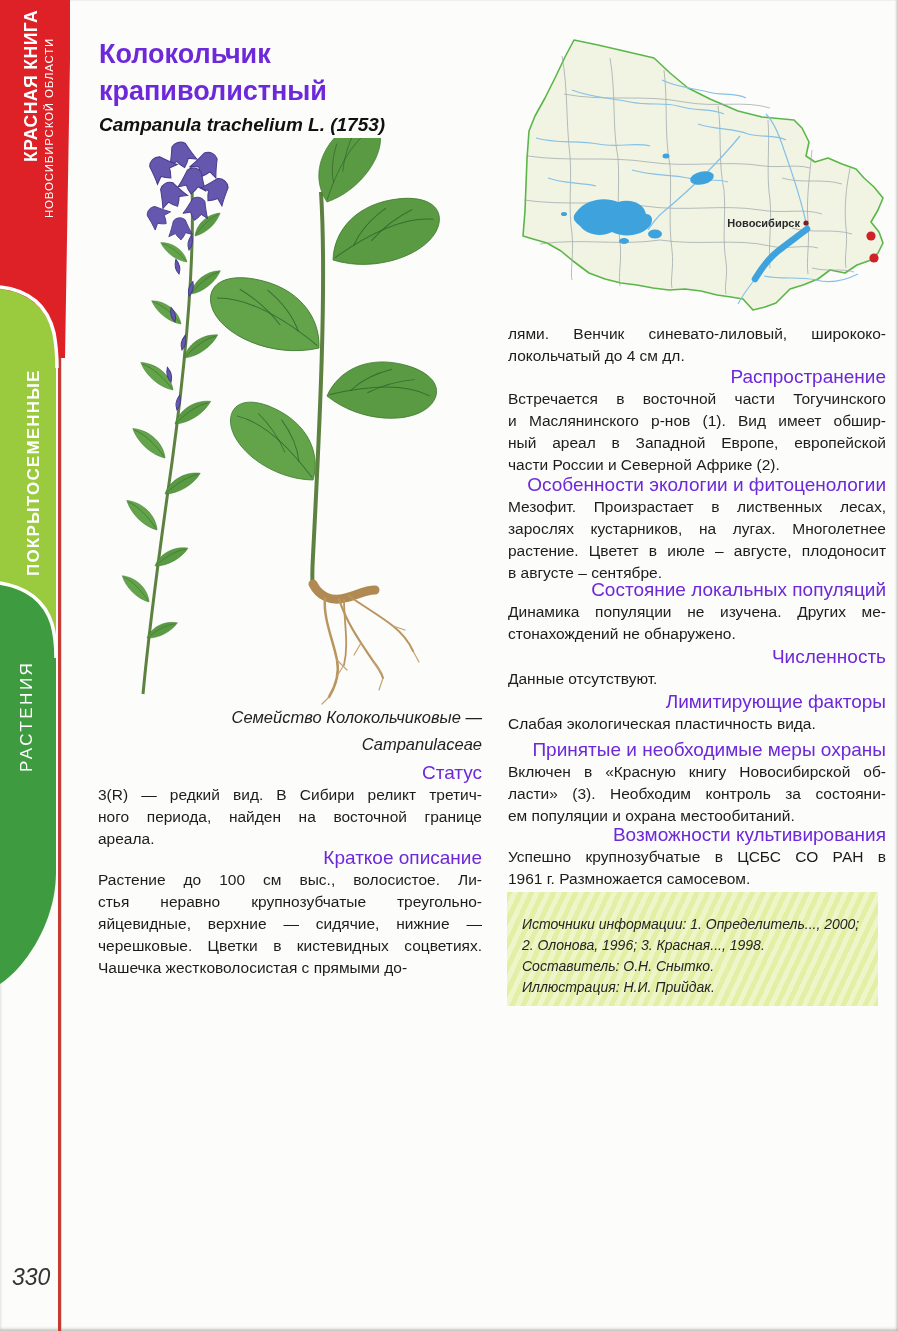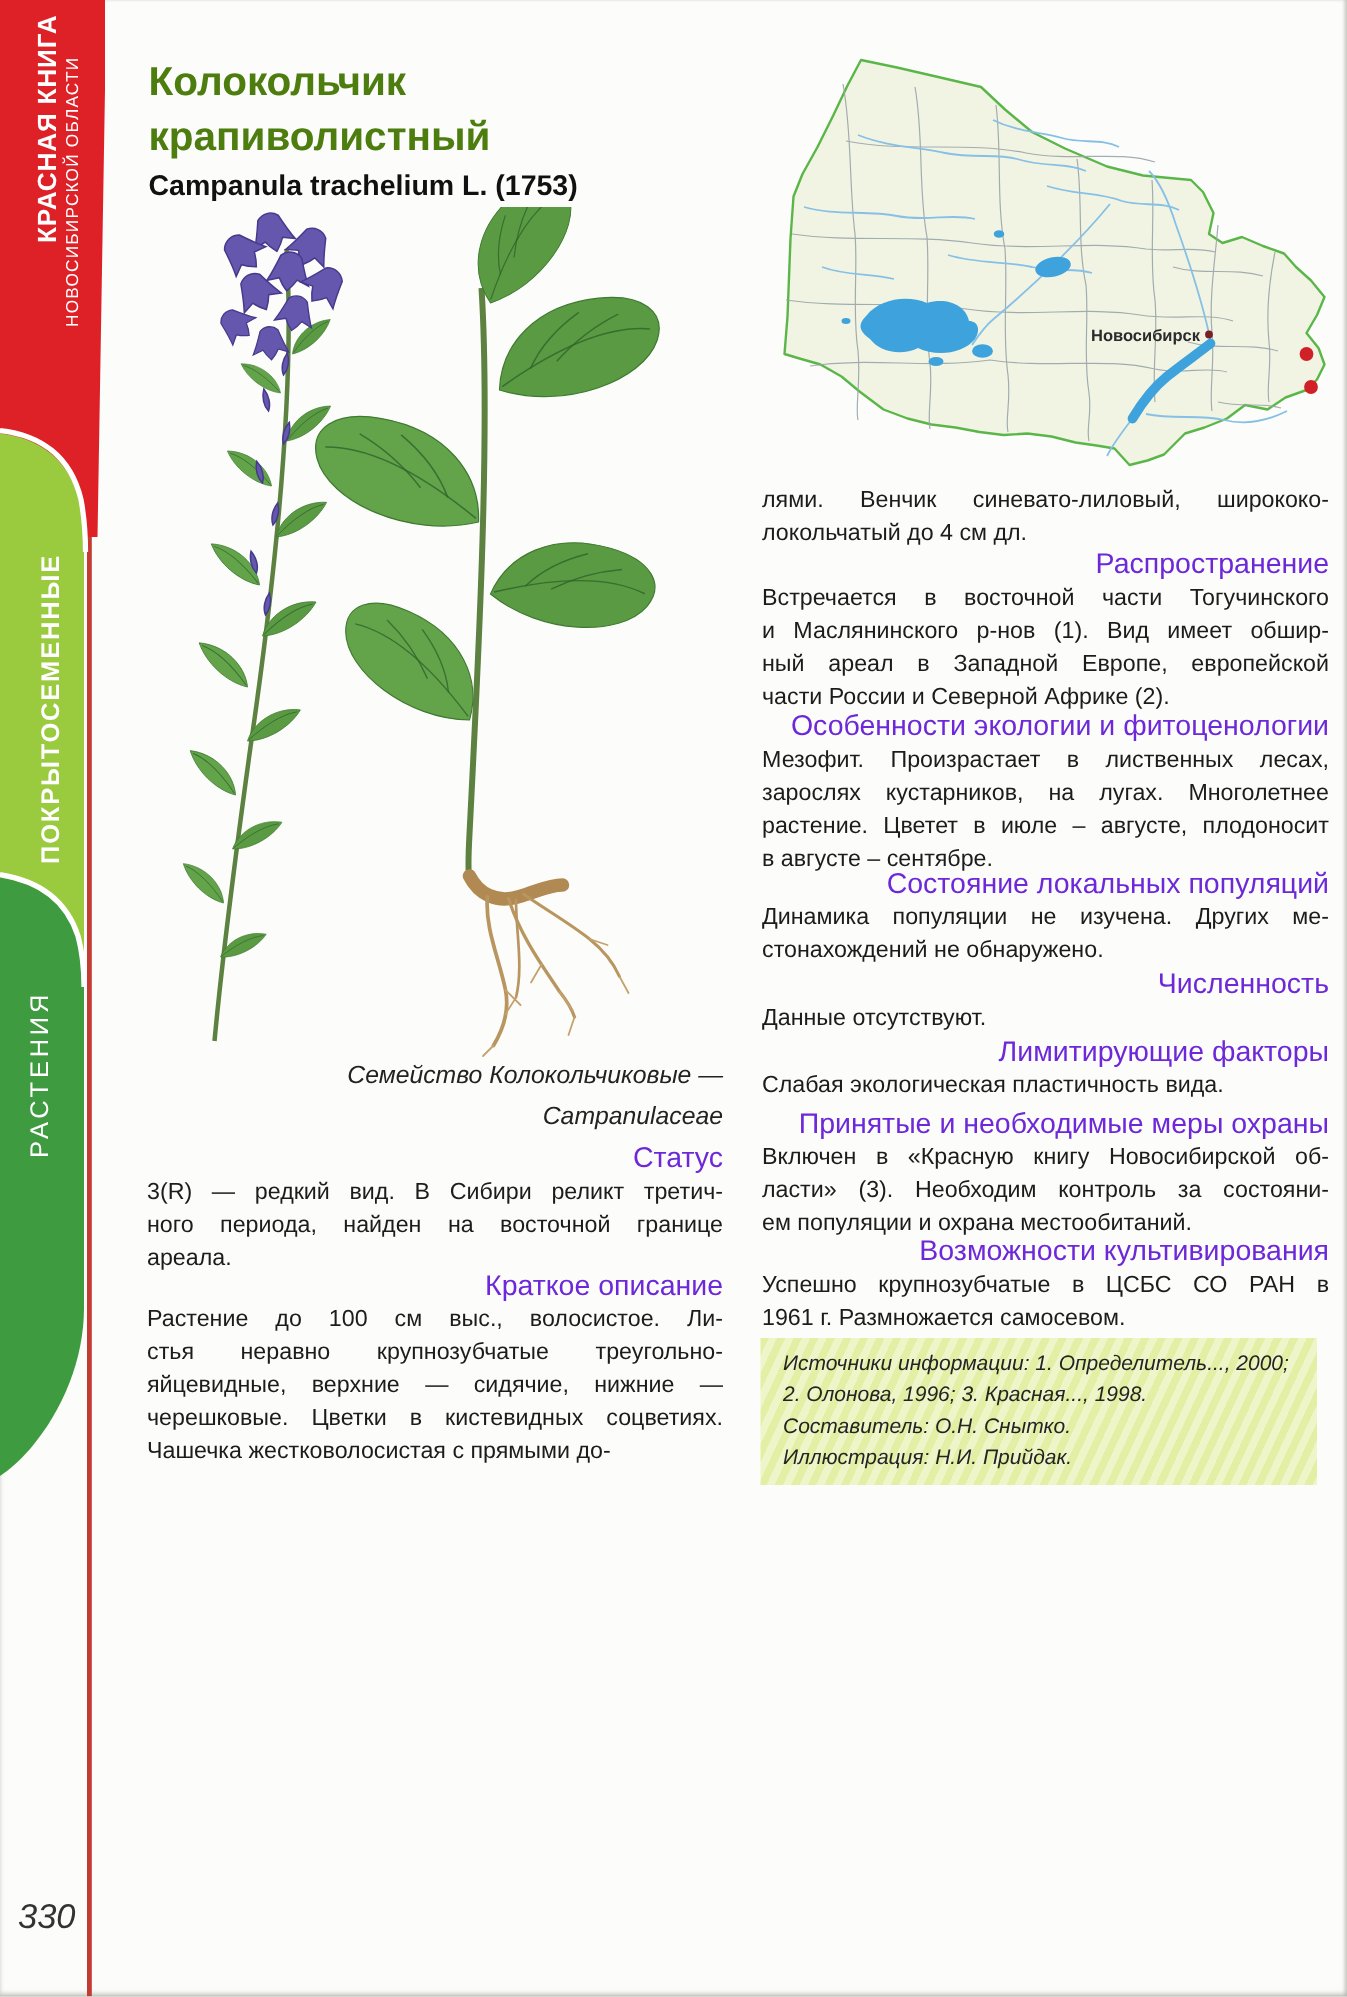--- a/index.html
+++ b/index.html
@@ -15,34 +15,34 @@
   .vtext{
     position:absolute;transform:rotate(-90deg);transform-origin:0 0;
     white-space:nowrap;color:#fff;line-height:1.1;
   }
   .vt-book{font-size:17.5px;font-weight:bold;letter-spacing:.5px;}
   .vt-sub{font-size:11.5px;letter-spacing:.8px;}
   .vt-sec{font-size:17px;font-weight:bold;letter-spacing:1.2px;}
   .vt-cat{font-size:17px;letter-spacing:2.5px;}
   
   #title-block{position:absolute;left:99px;top:36px;width:400px;}
-  .sp-title{font-size:27px;font-weight:bold;color:#4d7c0f;line-height:37px;}
-  .sp-latin{font-size:19px;font-weight:bold;color:#111;margin-top:3px;line-height:24px;}
+  .sp-title{font-size:27px;font-weight:bold;color:#6d28d9;line-height:37px;}
+  .sp-latin{font-size:19px;font-weight:bold;color:#111;margin-top:3px;line-height:24px;font-style:italic;}
   
   .col-left{position:absolute;left:98px;width:384px;}
   .col-right{position:absolute;left:508px;width:378px;}
   .h-green{color:#6d28d9;font-size:19px;line-height:23px;font-weight:400;text-align:right;}
   .body-lines{font-size:15.5px;line-height:22px;}
   .body-lines .tline{text-align:justify;text-align-last:justify;}
   .body-lines .tline:last-child{text-align-last:left;}
   .family{font-style:italic;font-size:16.5px;line-height:27px;color:#222;}
   .family .tline{text-align:right;}
   #sources-box{
     position:absolute;left:507px;top:892px;width:371px;box-sizing:border-box;
-    padding:6px 15px 8px 15px;
+    padding:22px 15px 8px 15px;
     background:repeating-linear-gradient(115deg,#e3efa5 0 5px,#eef5c9 5px 10px);
   }
   #sources-box .tline{font-style:italic;font-size:14px;line-height:21px;color:#242424;text-align:left;}
   #page-number{position:absolute;left:12px;top:1264px;font-size:23px;color:#333;font-style:italic;}
   
   #map-wrap{position:absolute;left:512px;top:28px;}
   #plant-wrap{position:absolute;left:85px;top:138px;}
   .vein{stroke:#2f632a;stroke-width:1;fill:none;opacity:.8;}
   .leaf{fill:#5a9a43;stroke:#3e7a30;stroke-width:.8;}
   .leaf2{fill:#63a44b;stroke:#3e7a30;stroke-width:.8;}

